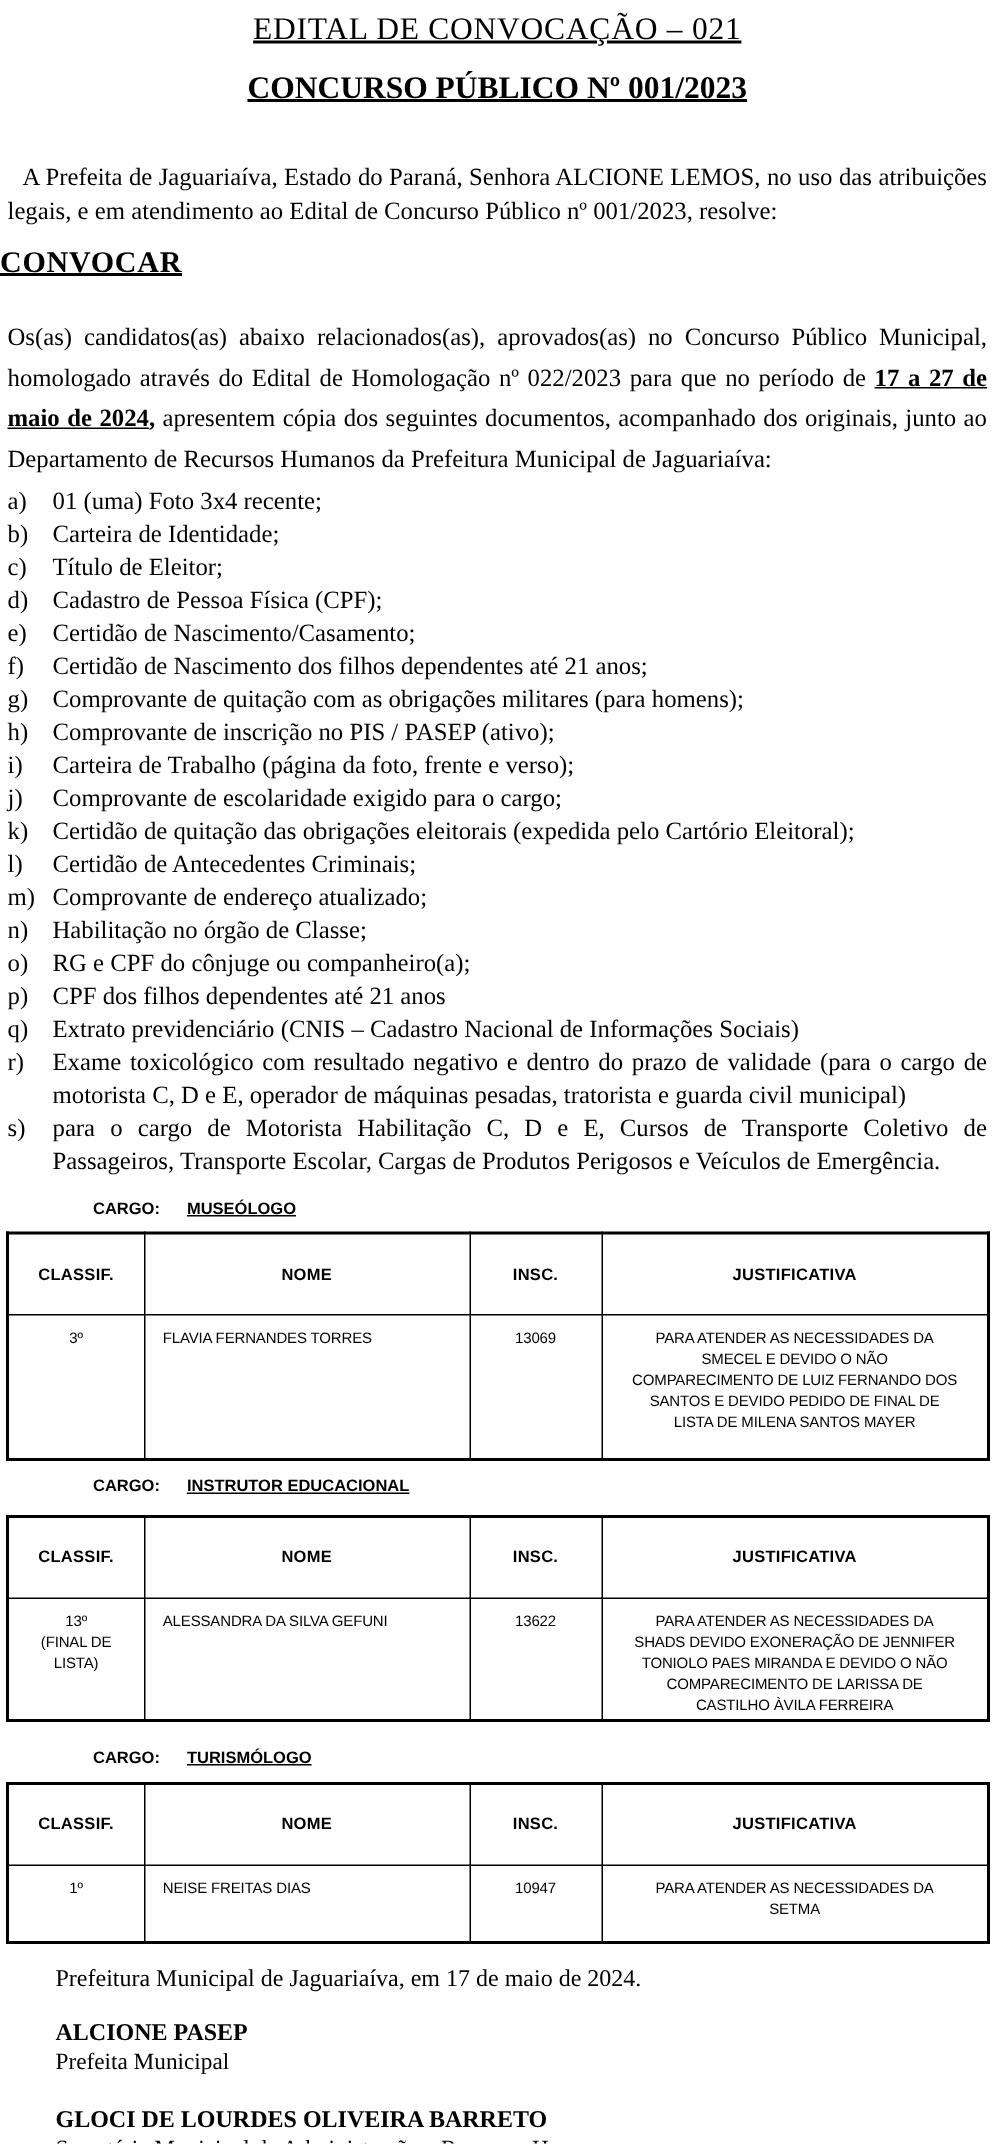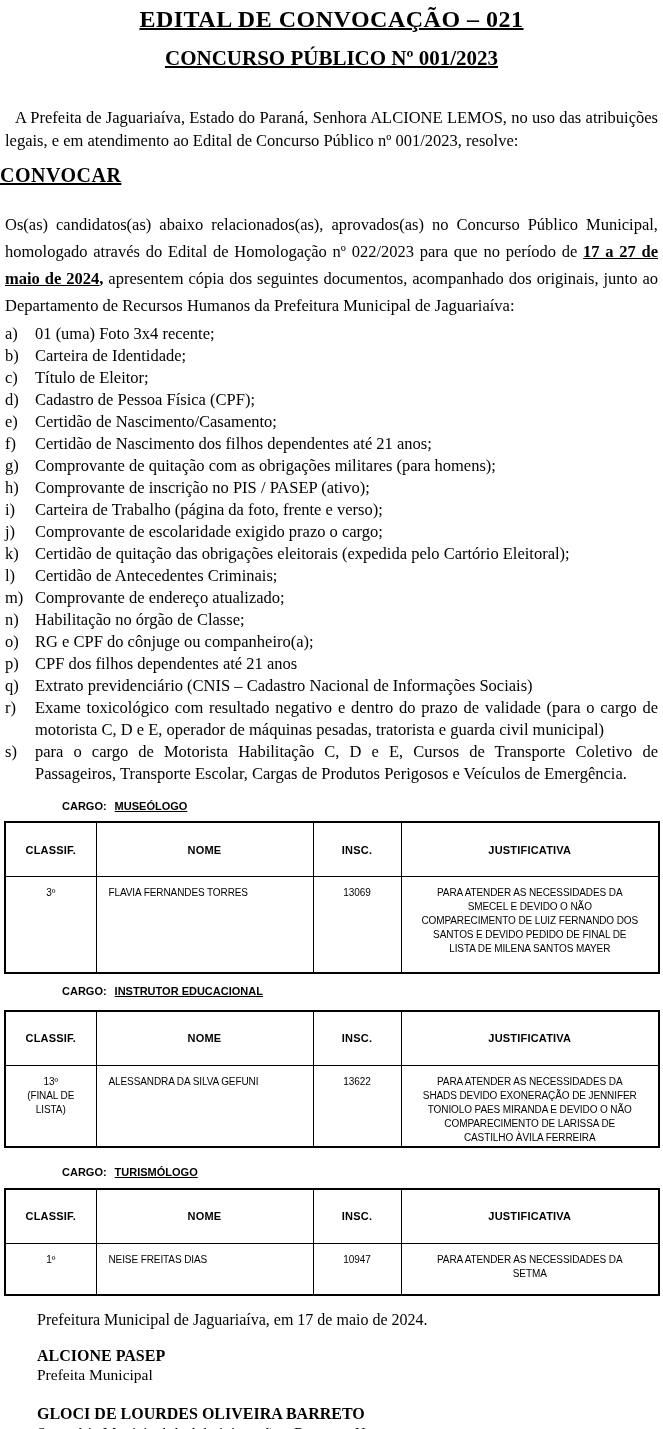--- a/index.html
+++ b/index.html
@@ -6,21 +6,21 @@
   body {
     width: 663px; height: 1429px; overflow: hidden;
     color: #000;
     font-family: "Liberation Serif", "DejaVu Serif", serif;
   }
   .page { width: 663px; height: 1429px; position: relative; }
 
   
   .doc-title {
     margin: 2px 0 0 0; text-align: center;
-    font-size: 24px; font-weight: bold; line-height: 34px;
+    font-size: 21px; font-weight: normal; line-height: 34px;
     text-decoration: underline; text-decoration-thickness: 2px;
     letter-spacing: 0.5px;
   }
   .doc-subtitle {
     margin: 8px 0 0 0; text-align: center;
     font-size: 21px; font-weight: bold; line-height: 28px;
     text-decoration: underline; text-decoration-thickness: 2px; font-family: Liberation Serif, serif;
   }
   .convocar {
     margin: 10px 0 0 0; 
@@ -43,21 +43,21 @@
     font-size: 16.5px; line-height: 22px; text-align: justify;
   }
   .doc-list .li .lbl { position: absolute; left: 0; top: 0; }
 
   
   .cargo-line {
     padding-left: 62px;
     font-family: "Liberation Sans", "DejaVu Sans", sans-serif;
     font-size: 11px; font-weight: bold; line-height: 15px;
   }
-  .cargo-line .cargo-name { text-decoration: underline; margin-left: 8px; }
+  .cargo-line .cargo-name { text-decoration: underline; margin-left: 18px; }
   .mt-cargo1 { margin-top: 14px; }
   .mt-cargo2 { margin-top: 10px; }
   .mt-cargo3 { margin-top: 17px; }
 
   table.conv {
     width: 654px; margin: 7px 4px 0 4px;
     border-collapse: collapse; table-layout: fixed;
     font-family: "Liberation Sans", "DejaVu Sans", sans-serif;
     border: 2px solid #000;
   }
@@ -108,21 +108,21 @@
   <div class="doc-list">
     <div class="li"><span class="lbl">a)</span><span>01 (uma) Foto 3x4 recente;</span></div>
     <div class="li"><span class="lbl">b)</span><span>Carteira de Identidade;</span></div>
     <div class="li"><span class="lbl">c)</span><span>Título de Eleitor;</span></div>
     <div class="li"><span class="lbl">d)</span><span>Cadastro de Pessoa Física (CPF);</span></div>
     <div class="li"><span class="lbl">e)</span><span>Certidão de Nascimento/Casamento;</span></div>
     <div class="li"><span class="lbl">f)</span><span>Certidão de Nascimento dos filhos dependentes até 21 anos;</span></div>
     <div class="li"><span class="lbl">g)</span><span>Comprovante de quitação com as obrigações militares (para homens);</span></div>
     <div class="li"><span class="lbl">h)</span><span>Comprovante de inscrição no PIS / PASEP (ativo);</span></div>
     <div class="li"><span class="lbl">i)</span><span>Carteira de Trabalho (página da foto, frente e verso);</span></div>
-    <div class="li"><span class="lbl">j)</span><span>Comprovante de escolaridade exigido prazo o cargo;</span></div>
+    <div class="li"><span class="lbl">j)</span><span>Comprovante de escolaridade exigido para o cargo;</span></div>
     <div class="li"><span class="lbl">k)</span><span>Certidão de quitação das obrigações eleitorais (expedida pelo Cartório Eleitoral);</span></div>
     <div class="li"><span class="lbl">l)</span><span>Certidão de Antecedentes Criminais;</span></div>
     <div class="li"><span class="lbl">m)</span><span>Comprovante de endereço atualizado;</span></div>
     <div class="li"><span class="lbl">n)</span><span>Habilitação no órgão de Classe;</span></div>
     <div class="li"><span class="lbl">o)</span><span>RG e CPF do cônjuge ou companheiro(a);</span></div>
     <div class="li"><span class="lbl">p)</span><span>CPF dos filhos dependentes até 21 anos</span></div>
     <div class="li"><span class="lbl">q)</span><span>Extrato previdenciário (CNIS – Cadastro Nacional de Informações Sociais)</span></div>
     <div class="li"><span class="lbl">r)</span><span>Exame toxicológico com resultado negativo e dentro do prazo de validade (para o cargo de motorista C, D e E, operador de máquinas pesadas, tratorista e guarda civil municipal)</span></div>
     <div class="li"><span class="lbl">s)</span><span>para o cargo de Motorista Habilitação C, D e E, Cursos de Transporte Coletivo de Passageiros, Transporte Escolar, Cargas de Produtos Perigosos e Veículos de Emergência.</span></div>
   </div>

